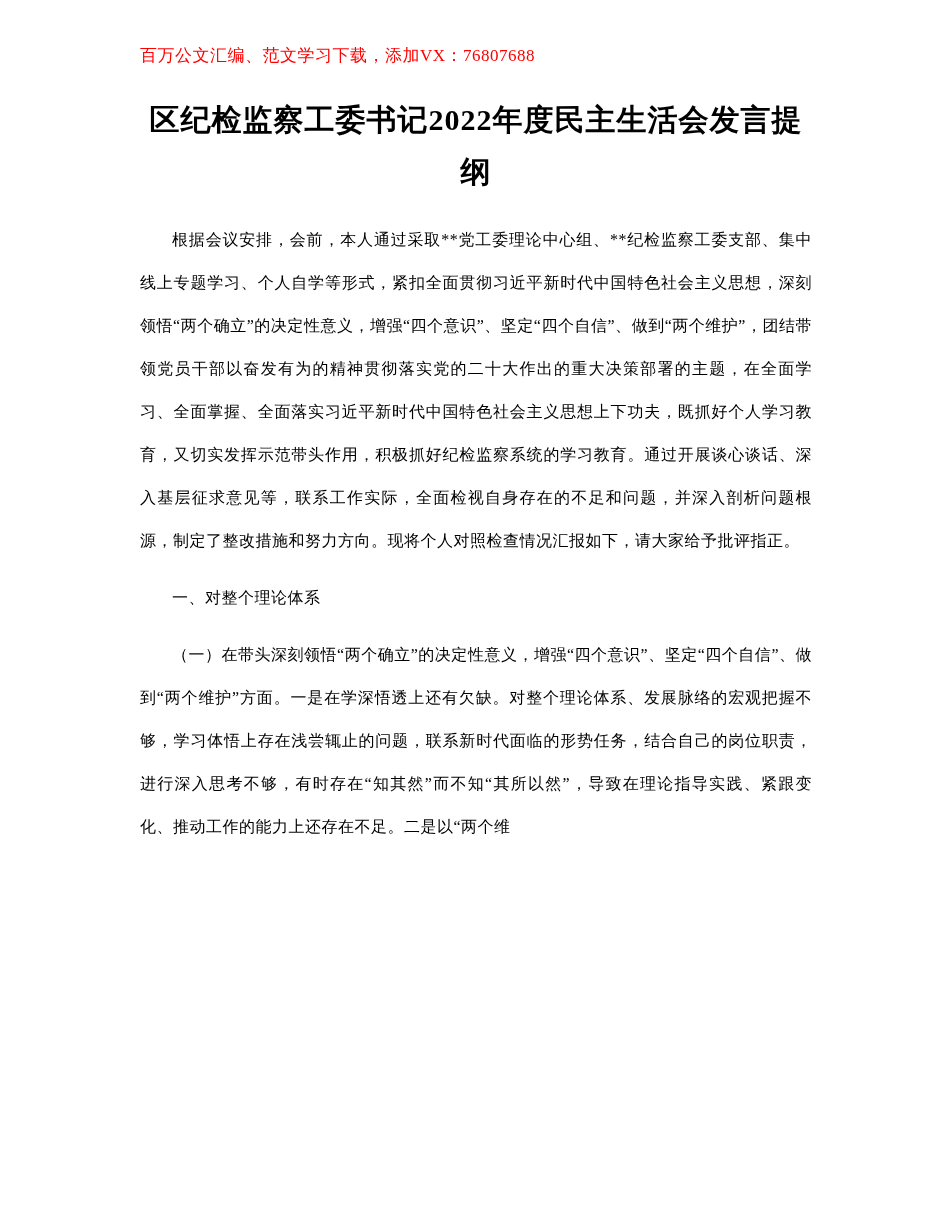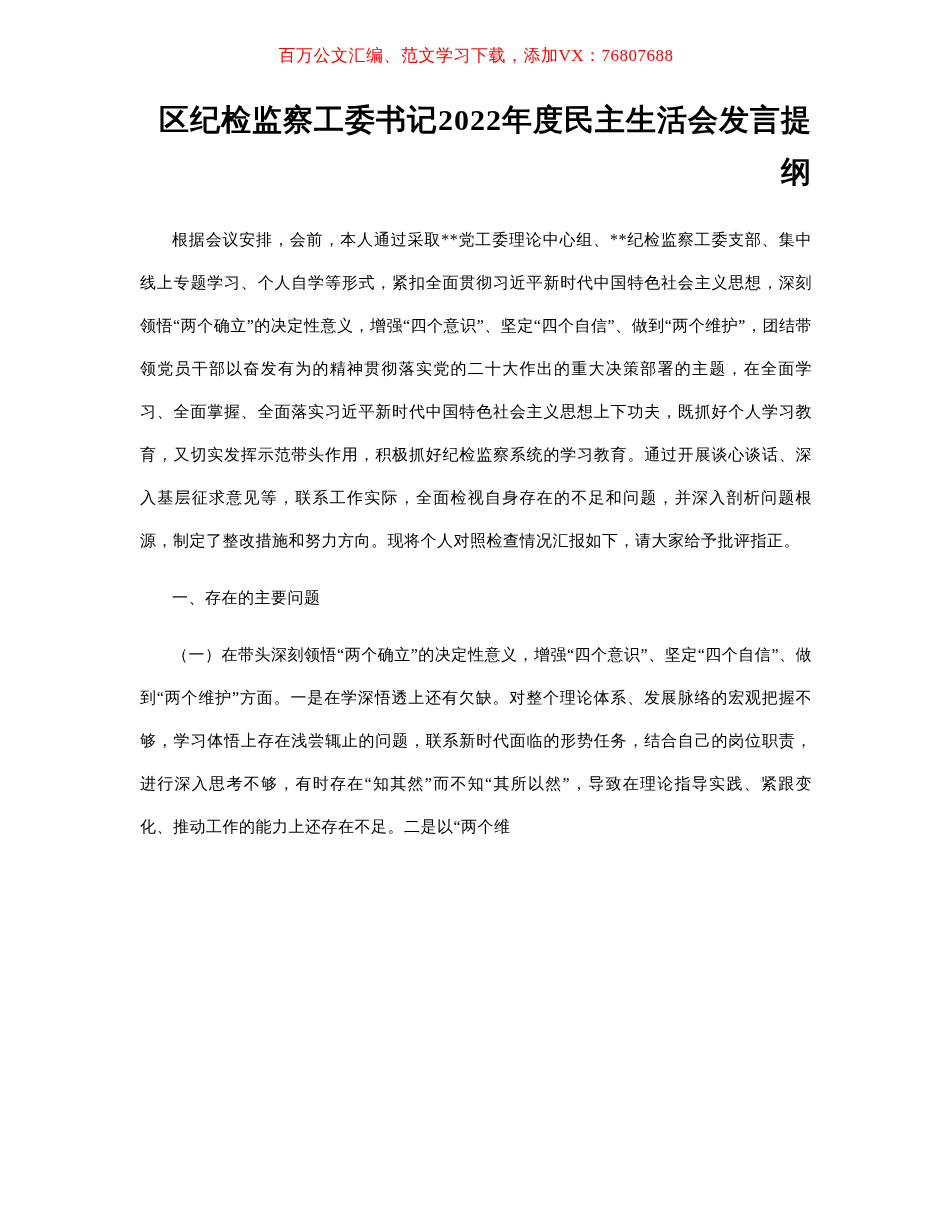--- a/index.html
+++ b/index.html
@@ -14,31 +14,31 @@
   }
 
   .page {
     width: 950px;
     height: 1230px;
     padding: 46px 138px 0 140px;
     background: #ffffff;
   }
 
   .notice {
-    text-align: center;
+    text-align: left;
     color: #ff0000;
     font-size: 17px;
     line-height: 20px;
     font-weight: 400;
     letter-spacing: 0.5px;
   }
 
   .doc-title {
     margin-top: 28px;
-    text-align: right;
+    text-align: center;
     font-size: 30px;
     font-weight: 700;
     line-height: 52px;
     letter-spacing: 1px;
   }
 
   .body-text {
     font-size: 16px;
     line-height: 43px;
     text-align: justify;
@@ -65,17 +65,17 @@
 <body>
 
 <div class="page">
 
   <div class="notice">百万公文汇编、范文学习下载，添加VX：76807688</div>
 
   <h1 class="doc-title">区纪检监察工委书记2022年度民主生活会发言提纲</h1>
 
   <p class="body-text intro">根据会议安排，会前，本人通过采取**党工委理论中心组、**纪检监察工委支部、集中线上专题学习、个人自学等形式，紧扣全面贯彻习近平新时代中国特色社会主义思想，深刻领悟“两个确立”的决定性意义，增强“四个意识”、坚定“四个自信”、做到“两个维护”，团结带领党员干部以奋发有为的精神贯彻落实党的二十大作出的重大决策部署的主题，在全面学习、全面掌握、全面落实习近平新时代中国特色社会主义思想上下功夫，既抓好个人学习教育，又切实发挥示范带头作用，积极抓好纪检监察系统的学习教育。通过开展谈心谈话、深入基层征求意见等，联系工作实际，全面检视自身存在的不足和问题，并深入剖析问题根源，制定了整改措施和努力方向。现将个人对照检查情况汇报如下，请大家给予批评指正。</p>
 
-  <p class="body-text section-heading">一、存在的主要问题</p>
+  <p class="body-text section-heading">一、对整个理论体系</p>
 
   <p class="body-text para">（一）在带头深刻领悟“两个确立”的决定性意义，增强“四个意识”、坚定“四个自信”、做到“两个维护”方面。一是在学深悟透上还有欠缺。对整个理论体系、发展脉络的宏观把握不够，学习体悟上存在浅尝辄止的问题，联系新时代面临的形势任务，结合自己的岗位职责，进行深入思考不够，有时存在“知其然”而不知“其所以然”，导致在理论指导实践、紧跟变化、推动工作的能力上还存在不足。二是以“两个维</p>
 
 </div>
 
 </body></html>

